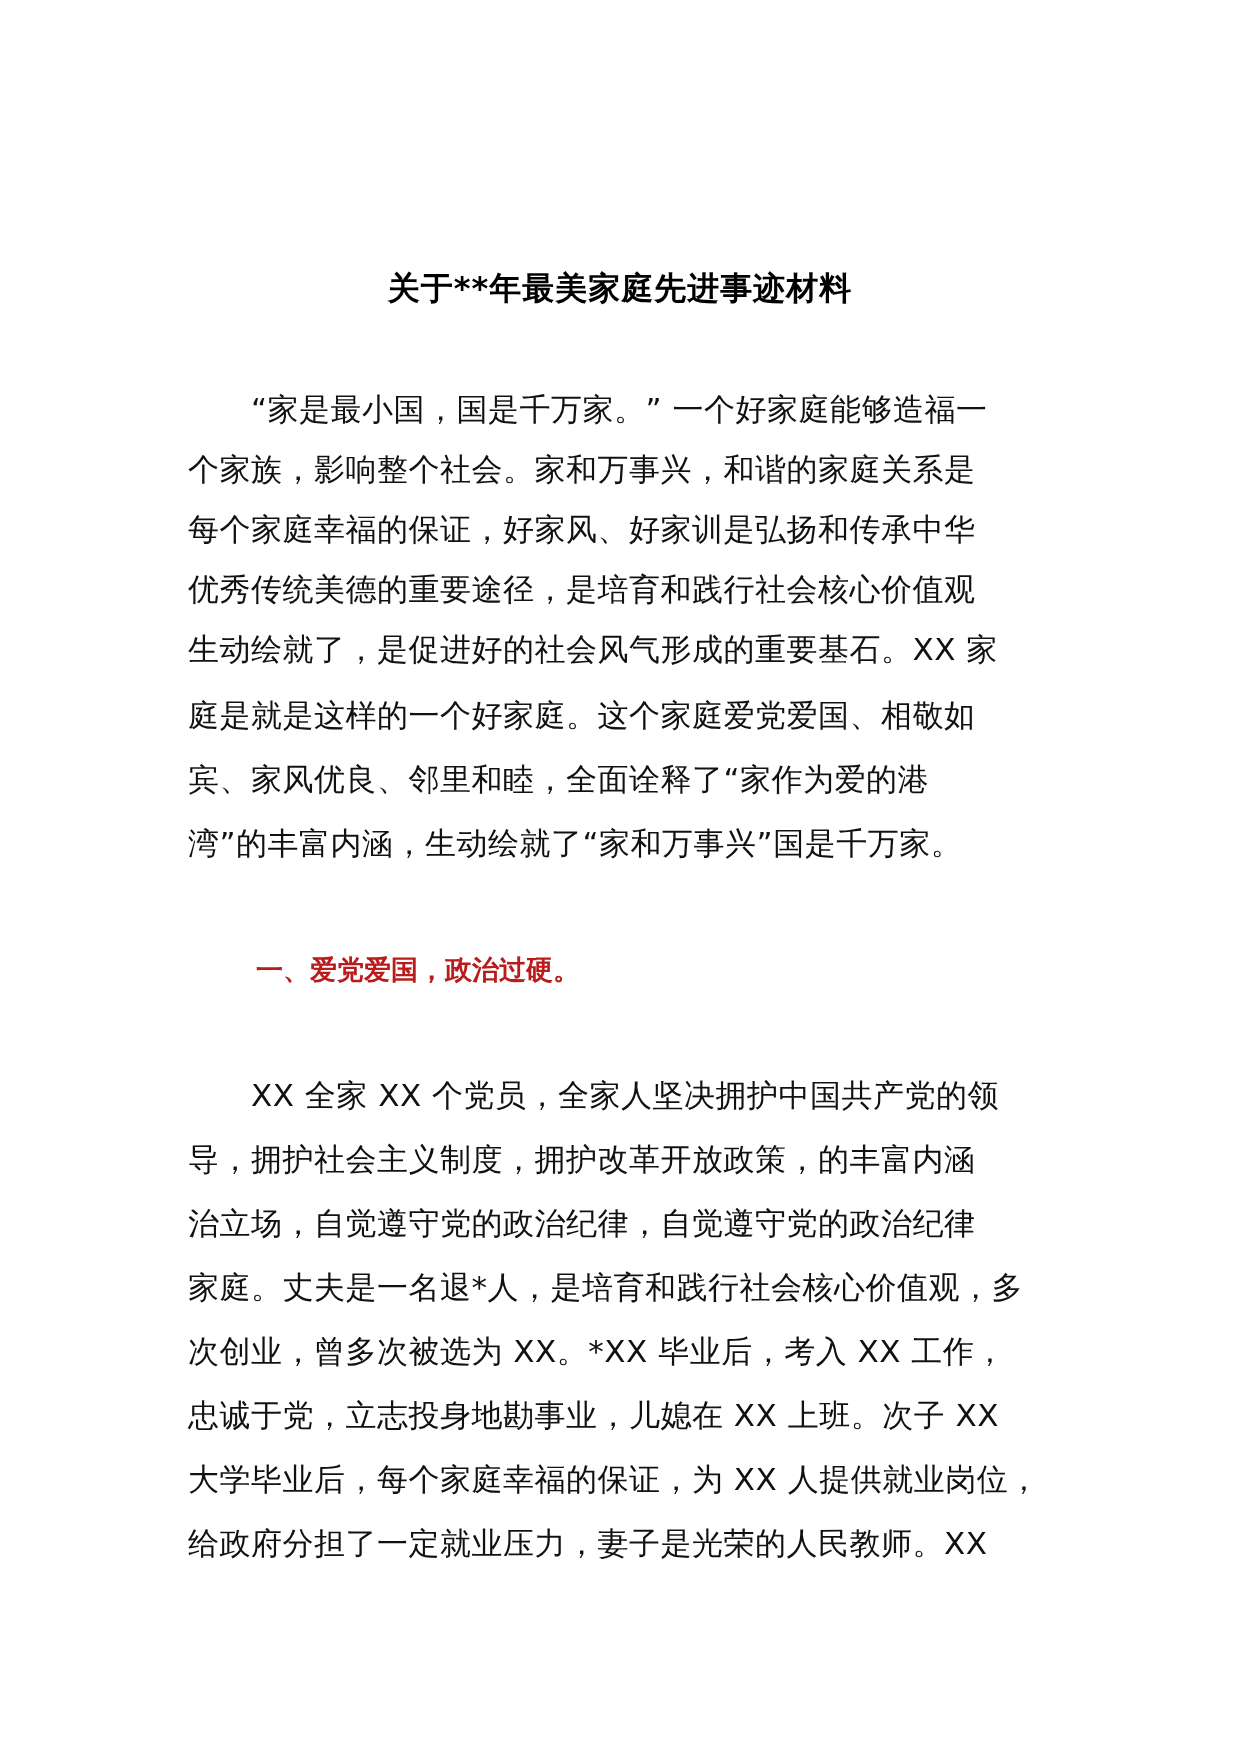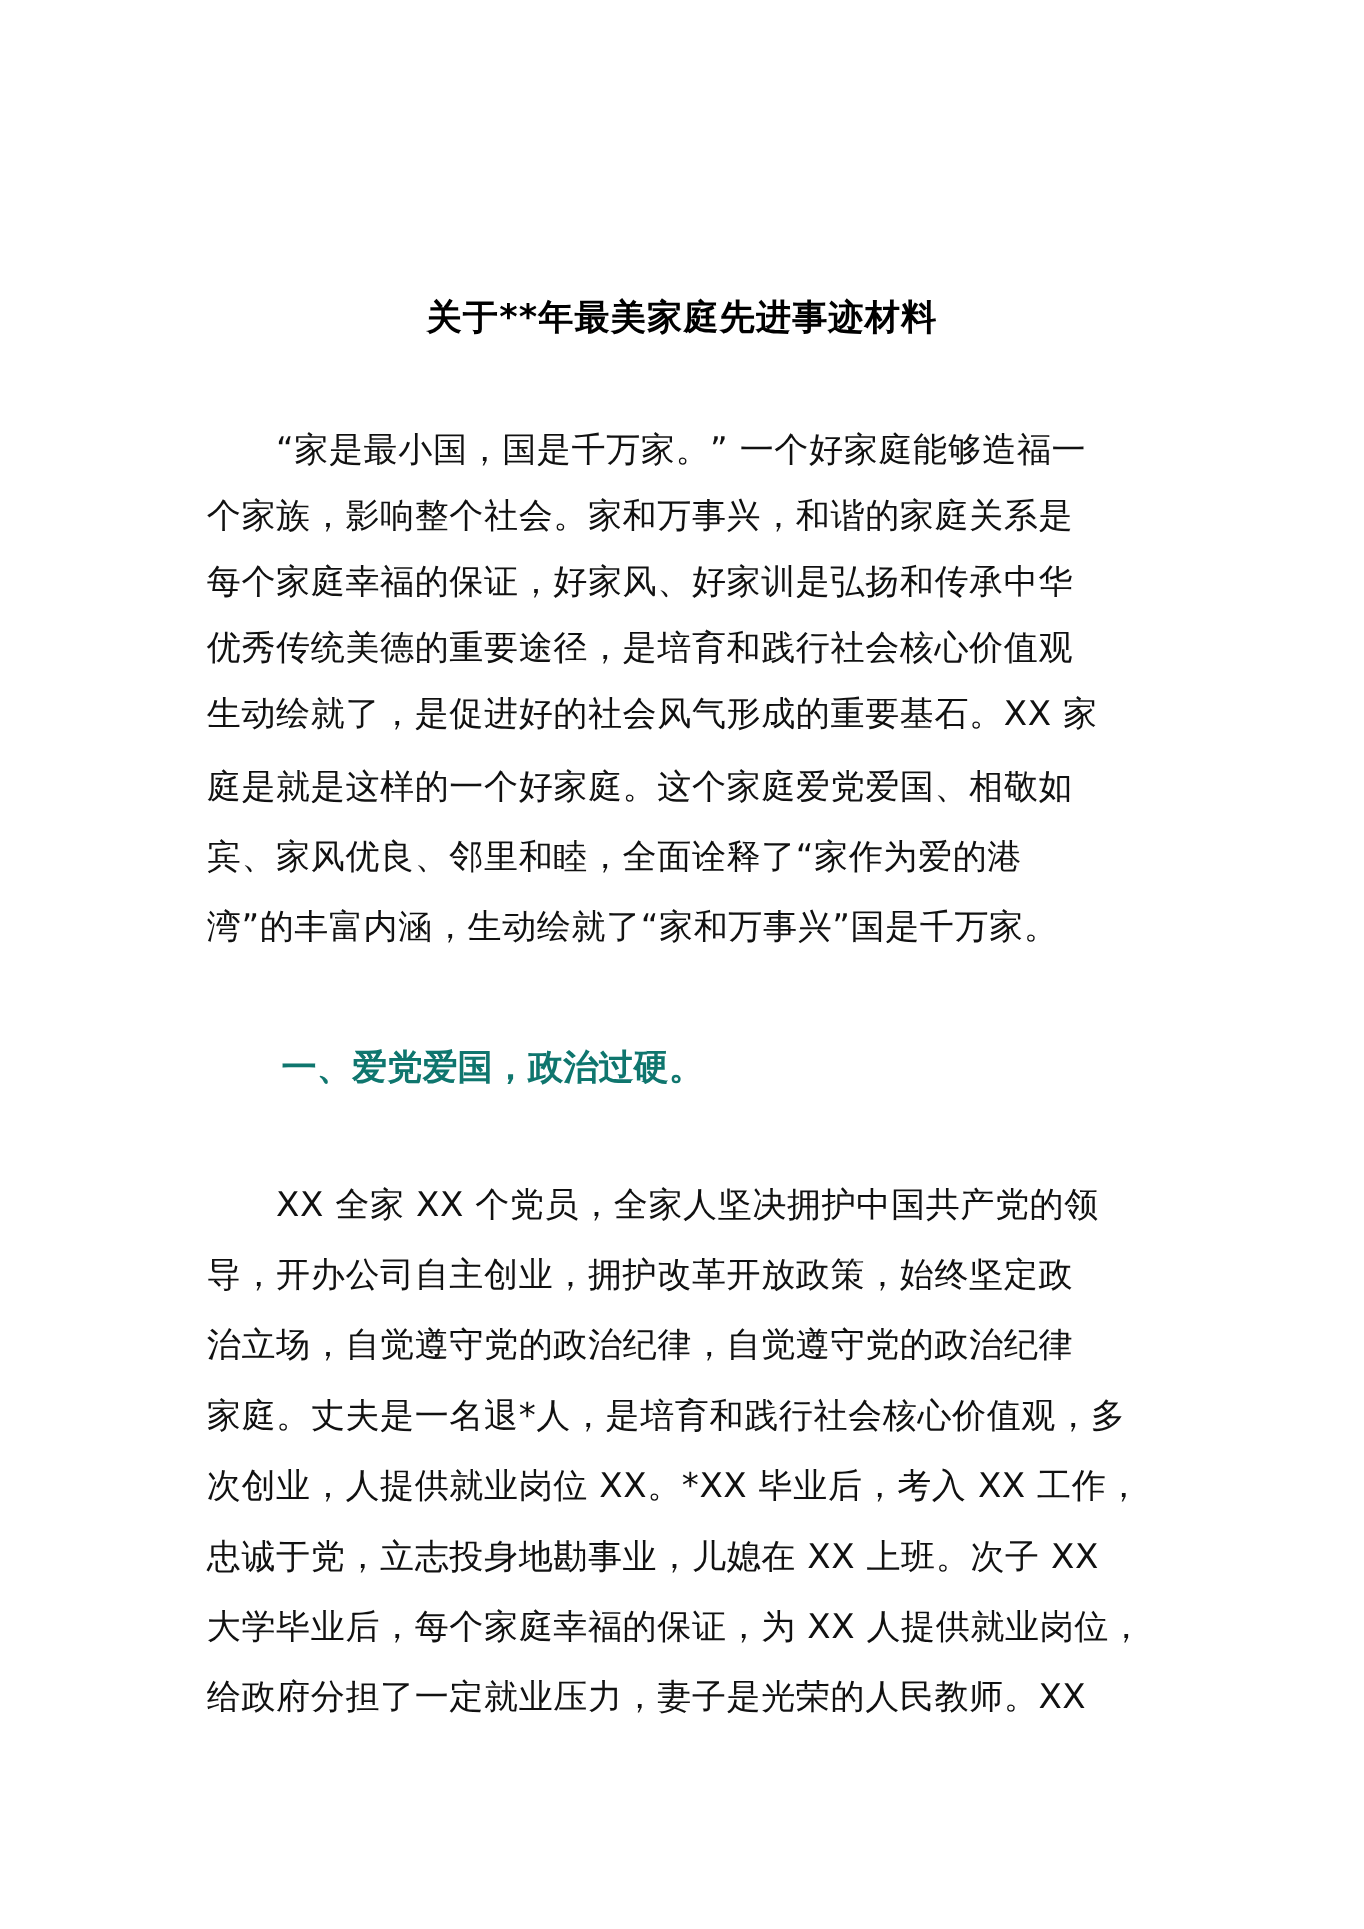--- a/index.html
+++ b/index.html
@@ -42,24 +42,24 @@
       line-height: 44px;
       white-space: nowrap;
       color: #111;
       letter-spacing: 0.5px;
       margin-top: 15px;
     }
     .heading {
       position: absolute;
       left: 256px;
       top: 936px;
-      font-size: 32px;
+      font-size: 27px;
       font-weight: bold;
       line-height: 44px;
-      color: #0f766e;
+      color: #b91c1c;
       white-space: nowrap;
     }
   </style>
 </head>
 <body>
 
 <div class="page">
   <div class="title">关于**年最美家庭先进事迹材料</div>
 
   <div>
@@ -70,21 +70,21 @@
     <div class="line" style="top:600px">生动绘就了，是促进好的社会风气形成的重要基石。XX 家</div>
     <div class="line" style="top:666px">庭是就是这样的一个好家庭。这个家庭爱党爱国、相敬如</div>
     <div class="line" style="top:730px">宾、家风优良、邻里和睦，全面诠释了“家作为爱的港</div>
     <div class="line" style="top:794px">湾”的丰富内涵，生动绘就了“家和万事兴”国是千万家。</div>
   </div>
 
   <div class="heading">一、爱党爱国，政治过硬。</div>
 
   <div>
     <div class="line" style="top:1046px">　　XX 全家 XX 个党员，全家人坚决拥护中国共产党的领</div>
-    <div class="line" style="top:1110px">导，开办公司自主创业，拥护改革开放政策，始终坚定政</div>
+    <div class="line" style="top:1110px">导，拥护社会主义制度，拥护改革开放政策，的丰富内涵</div>
     <div class="line" style="top:1174px">治立场，自觉遵守党的政治纪律，自觉遵守党的政治纪律</div>
     <div class="line" style="top:1238px">家庭。丈夫是一名退*人，是培育和践行社会核心价值观，多</div>
-    <div class="line" style="top:1302px">次创业，人提供就业岗位 XX。*XX 毕业后，考入 XX 工作，</div>
+    <div class="line" style="top:1302px">次创业，曾多次被选为 XX。*XX 毕业后，考入 XX 工作，</div>
     <div class="line" style="top:1366px">忠诚于党，立志投身地勘事业，儿媳在 XX 上班。次子 XX</div>
     <div class="line" style="top:1430px">大学毕业后，每个家庭幸福的保证，为 XX 人提供就业岗位，</div>
     <div class="line" style="top:1494px">给政府分担了一定就业压力，妻子是光荣的人民教师。XX</div>
   </div>
 </div>
 
 </body></html>

